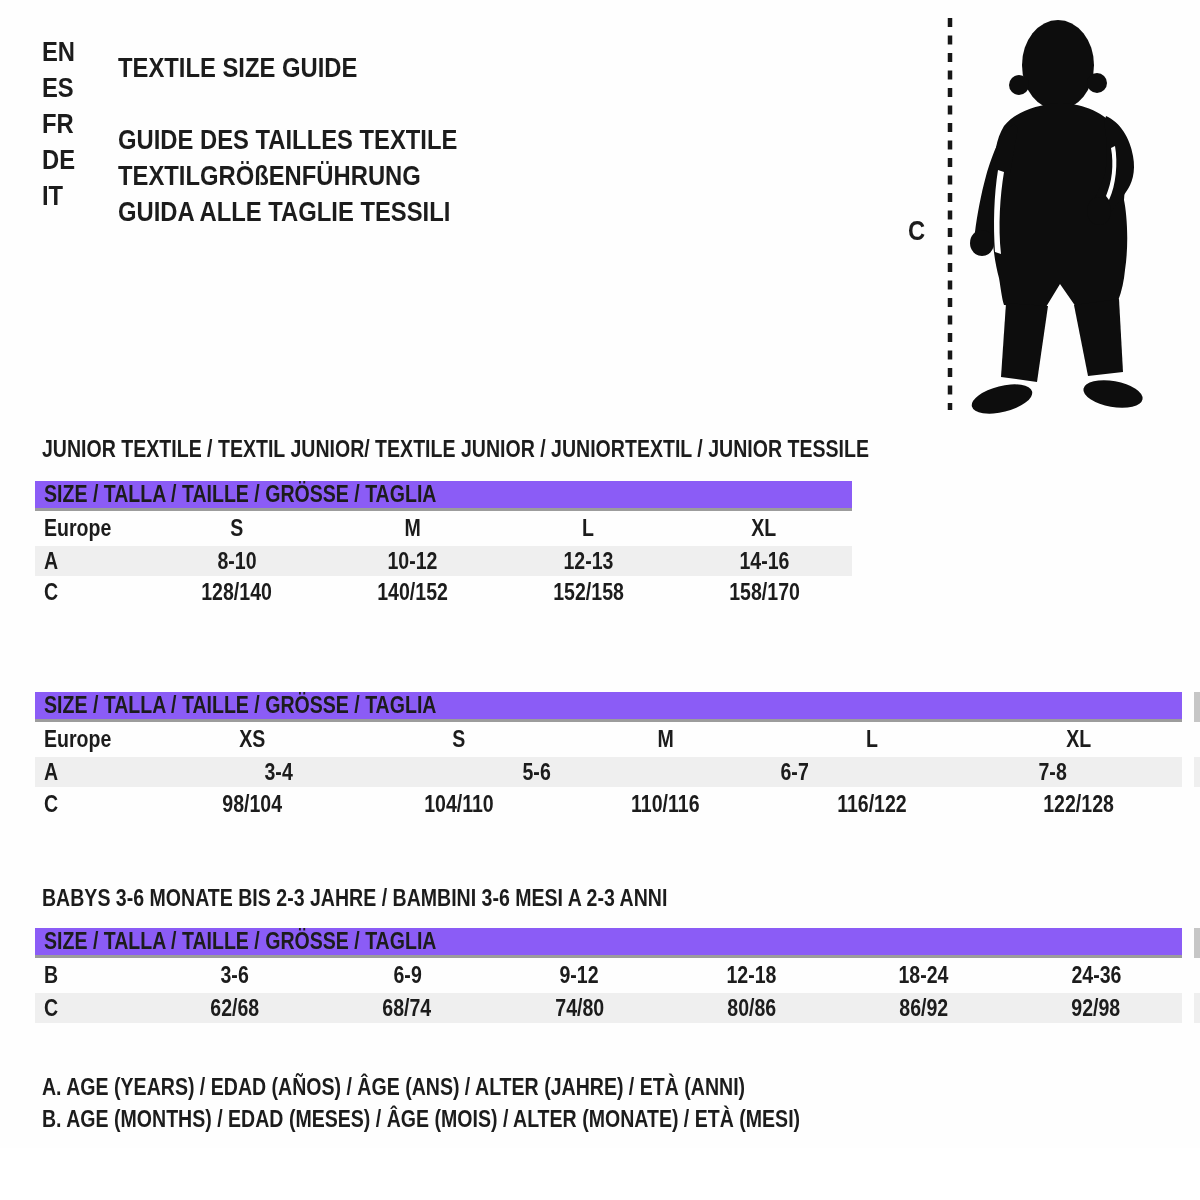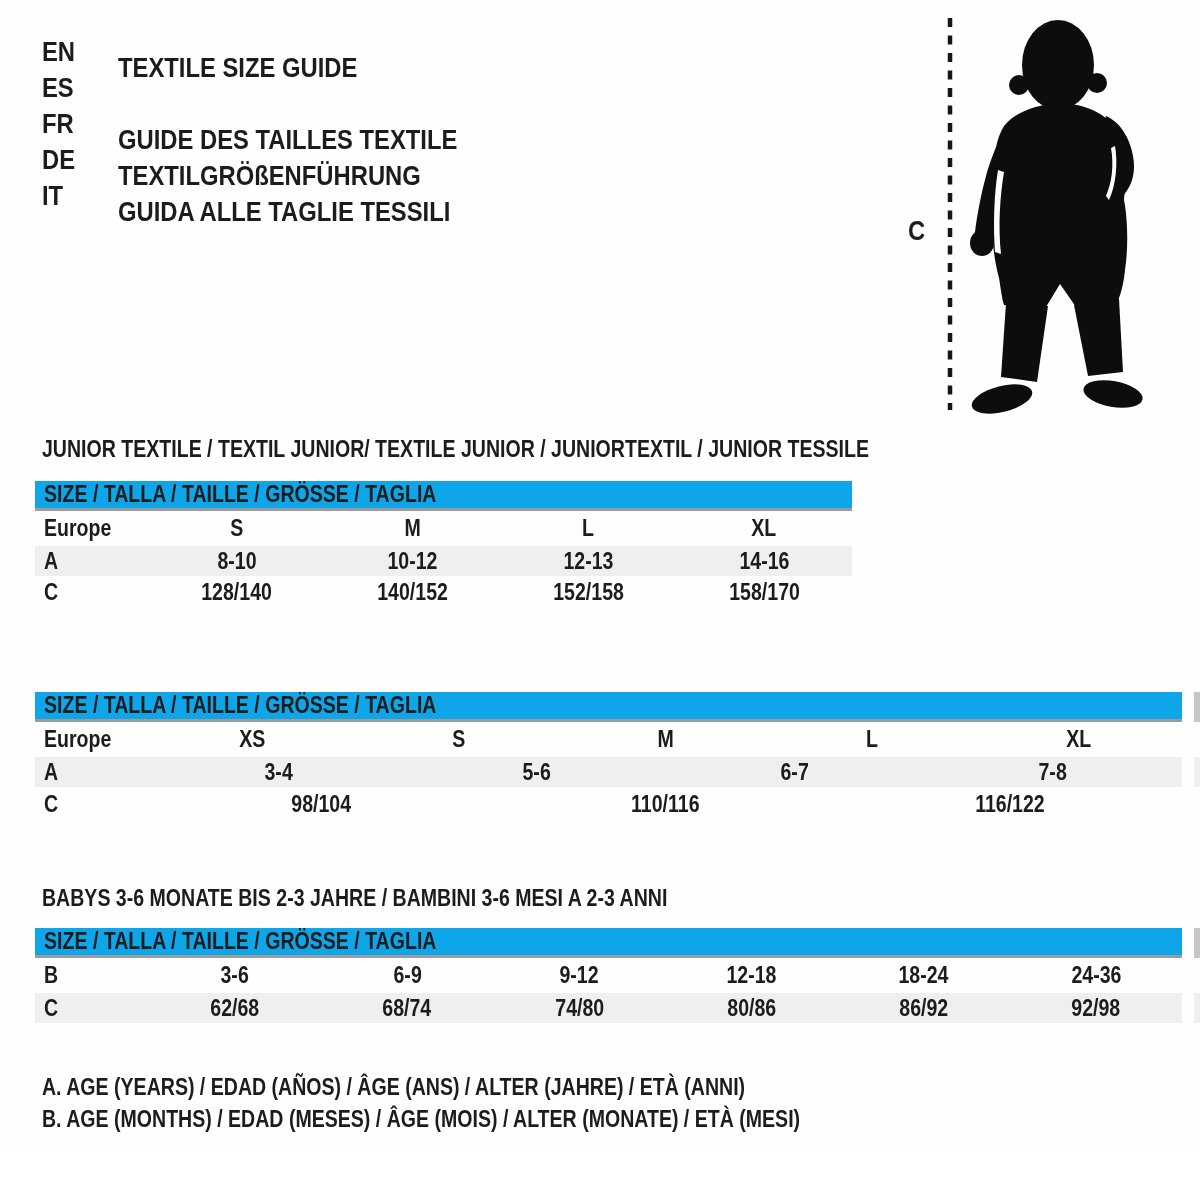--- a/index.html
+++ b/index.html
@@ -20,21 +20,21 @@
   
   .figure-svg{position:absolute;left:898px;top:10px;width:248px;height:404px;}
   .fig-label{position:absolute;left:908px;top:216px;font-size:28px;line-height:30px;}
 
   
   .sec-title{position:absolute;left:42px;font-size:23px;line-height:25px;}
   .subsm{font-size:16px;position:relative;top:4px;}
 
   
   .stable{position:absolute;left:35px;}
-  .thead{display:flex;align-items:center;background:#0ea5e9;border-bottom:3px solid #9c9c9c;
+  .thead{display:flex;align-items:center;background:#8b5cf6;border-bottom:3px solid #9c9c9c;
          height:27px;padding-left:9px;font-size:23px;}
   .trow{display:flex;}
   .trow .cl{flex:0 0 105px;padding-left:9px;display:flex;align-items:center;font-size:23px;}
   .trow .cv{flex:1;display:flex;align-items:center;justify-content:center;font-size:23px;}
   .bg-alt{background:#efefef;}
 
   
   .sliver{position:absolute;left:1194px;width:6px;}
   .sliver.gray{background:#c6c6c6;}
   .sliver.lite{background:#efefef;}
@@ -196,24 +196,30 @@
         </div>
     </div>
     <div class="trow" style="height:34px">
       <div class="cl">
           <span class="condL">C</span>
         </div>
       <div class="cv">
           <span class="cond">98/104</span>
         </div>
       <div class="cv">
+          <span class="cond">104/110</span>
+        </div>
+      <div class="cv">
           <span class="cond">110/116</span>
         </div>
       <div class="cv">
           <span class="cond">116/122</span>
+        </div>
+      <div class="cv">
+          <span class="cond">122/128</span>
         </div>
     </div>
   </div>
 
   <div class="sec-title" style="top:886px">
     <span class="condL">BABYS 3-6 MONATE BIS 2-3 JAHRE / BAMBINI 3-6 MESI A 2-3 ANNI</span>
   </div>
   <div class="stable" style="top:928px;width:1147px">
     <div class="thead">
       <span class="condL">SIZE / TALLA / TAILLE / GRÖSSE / TAGLIA</span>

